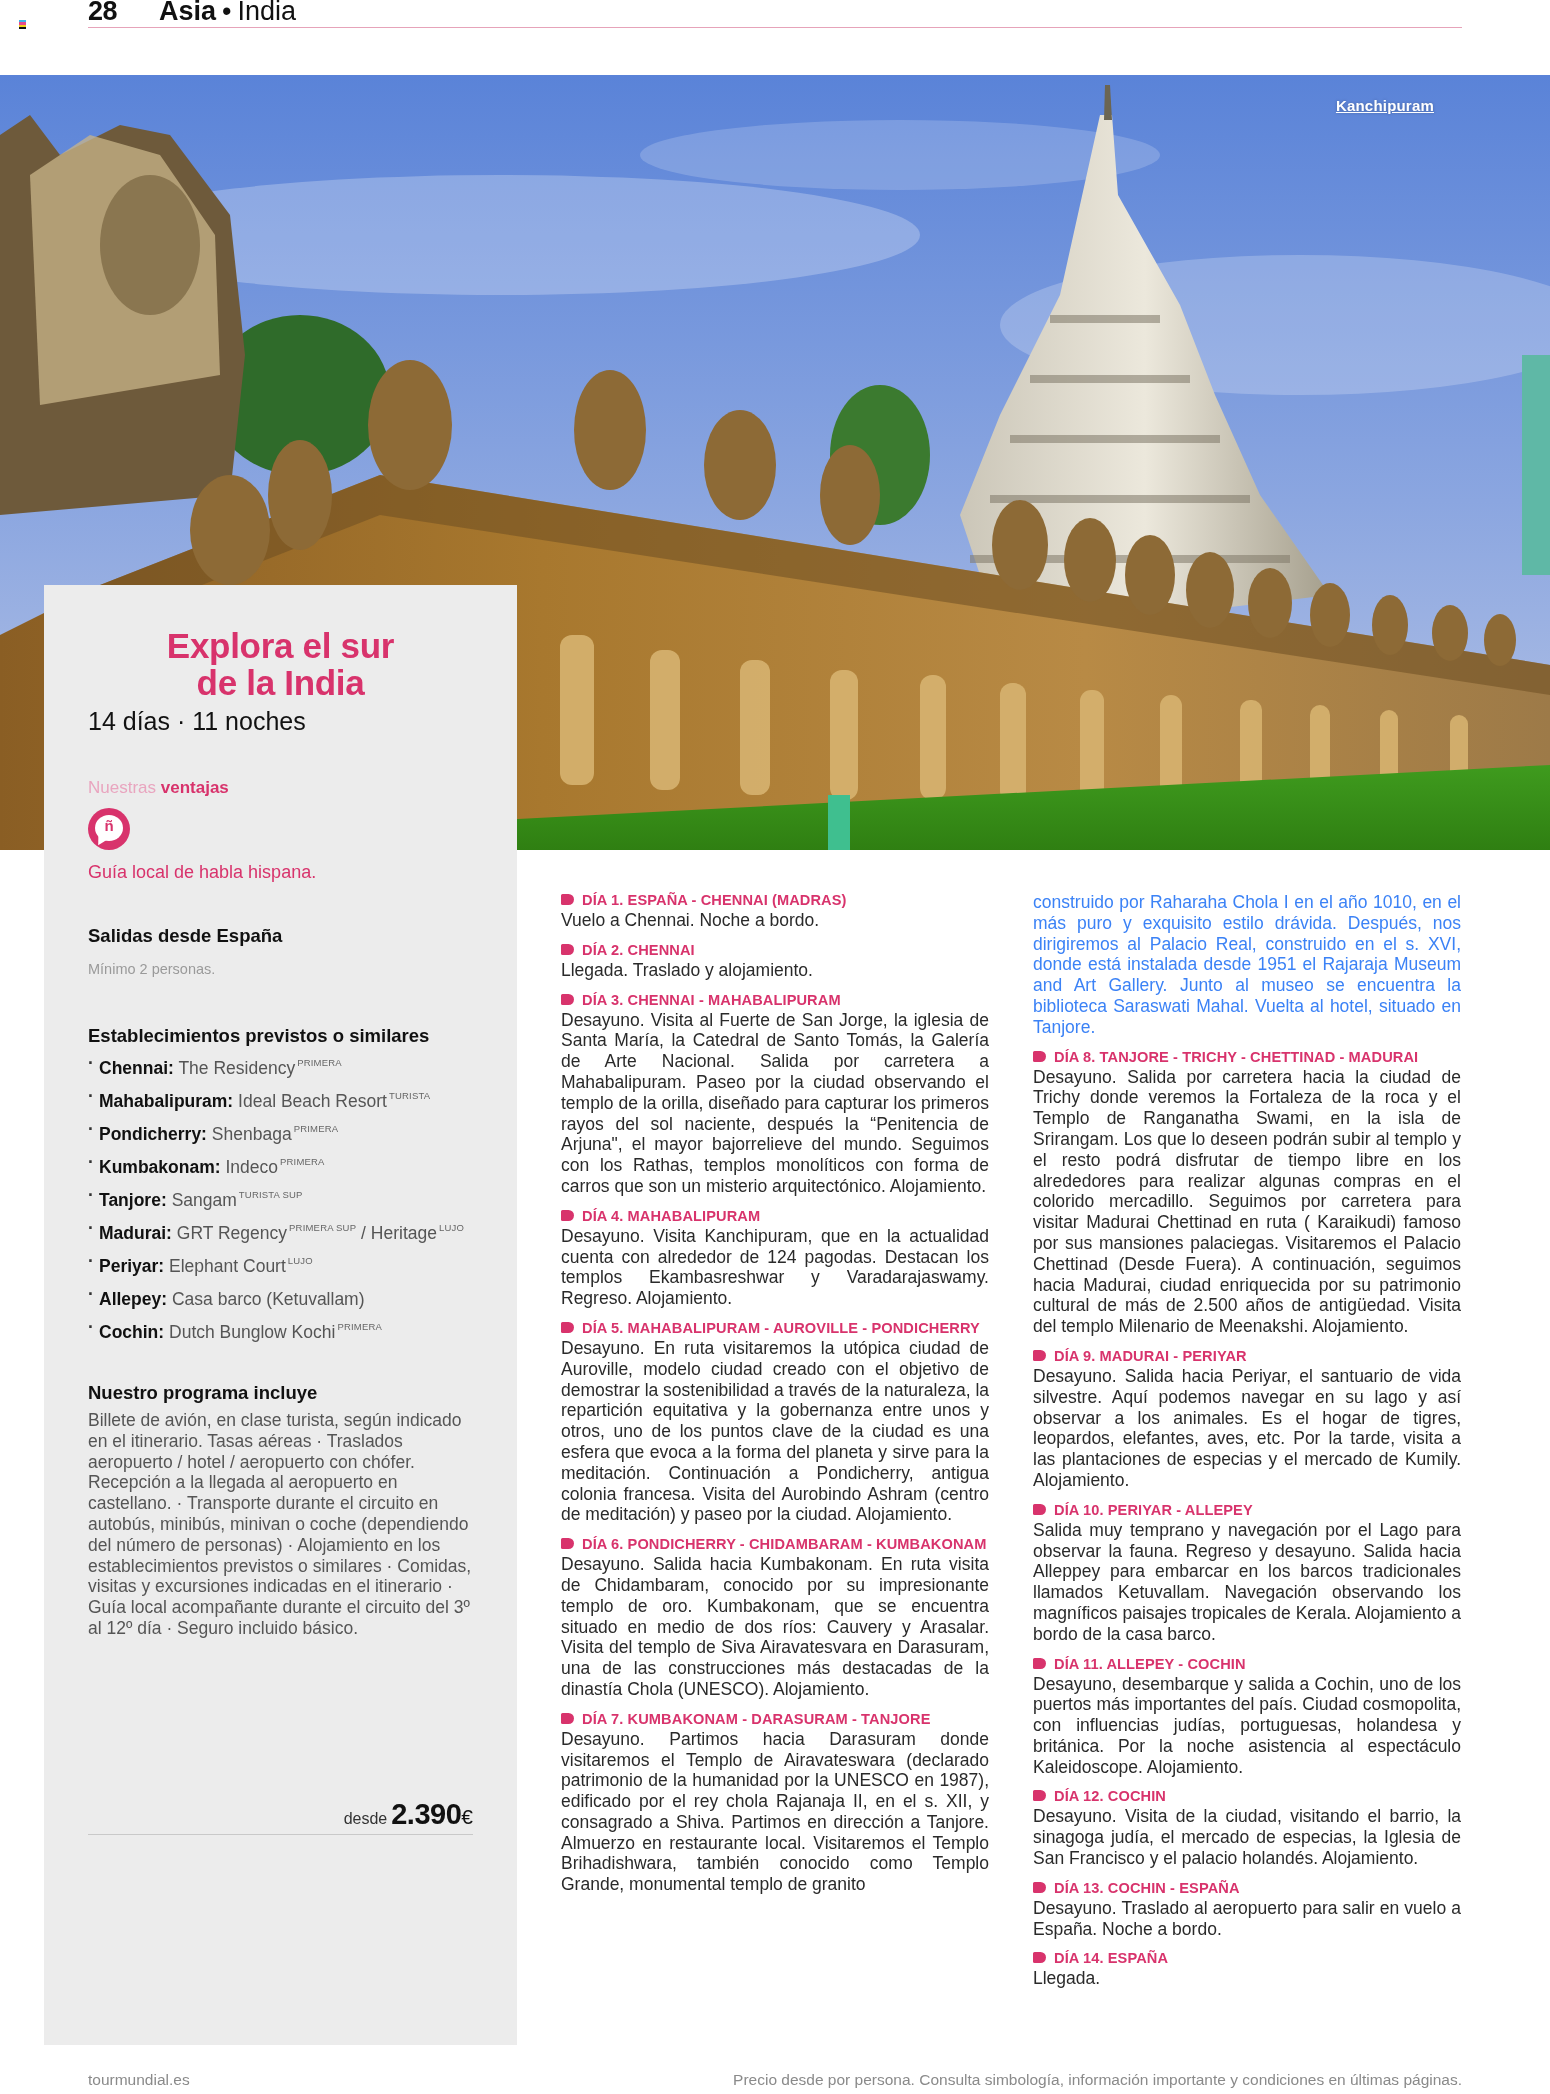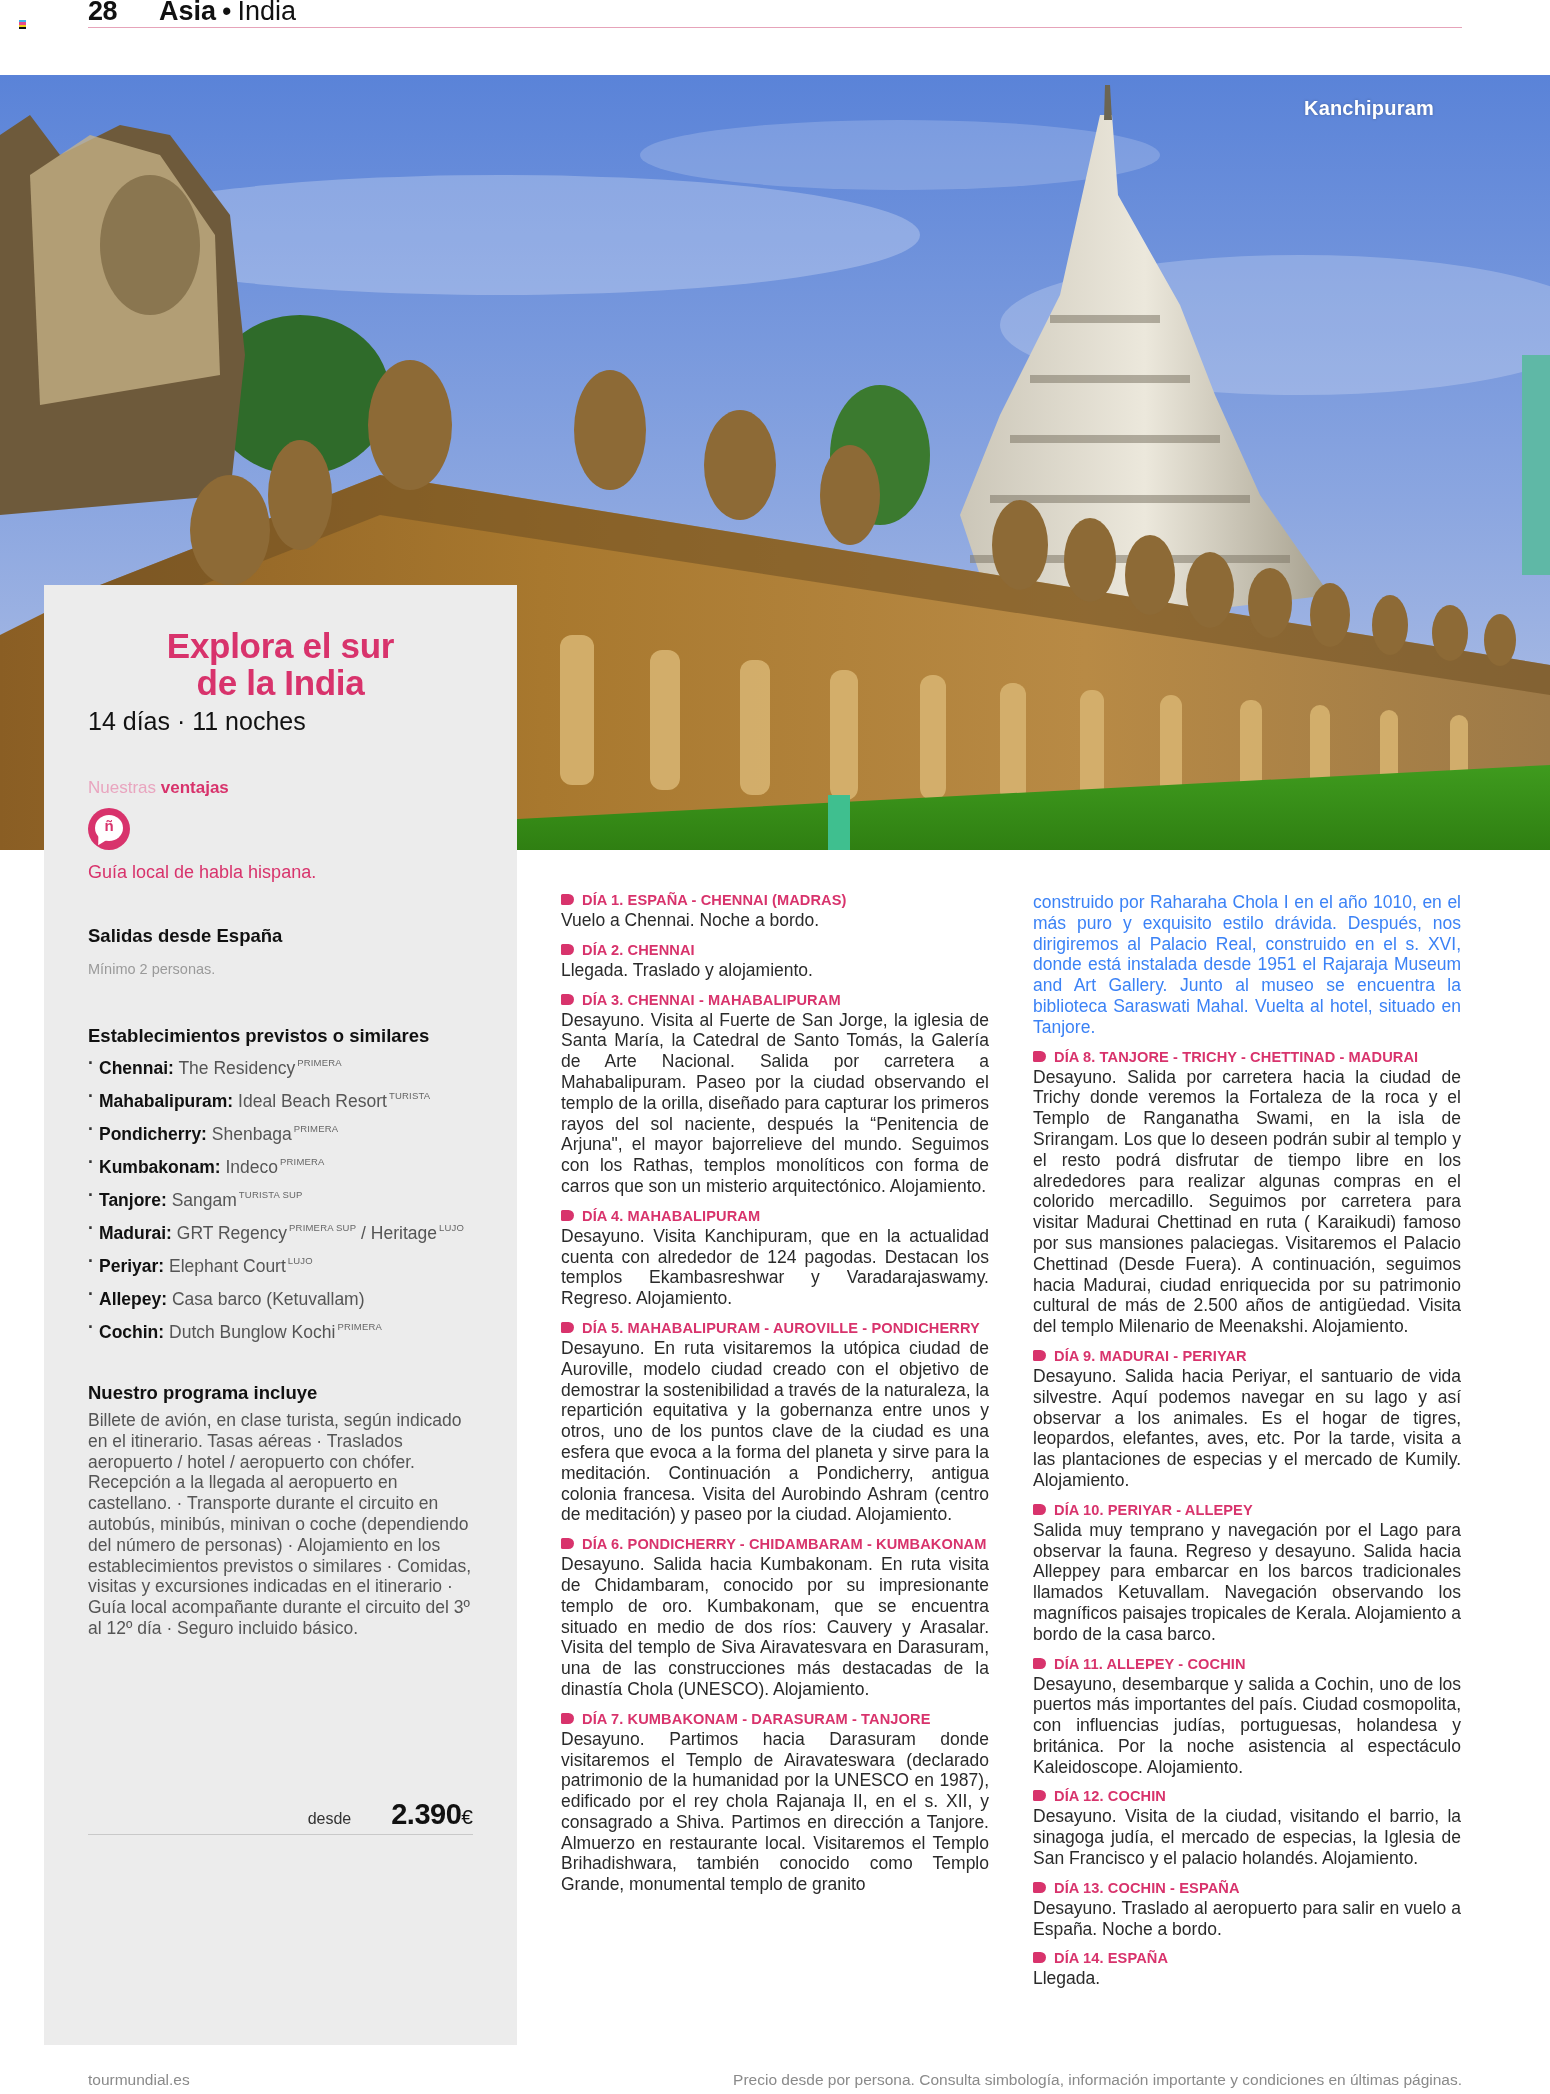--- a/index.html
+++ b/index.html
@@ -13,21 +13,21 @@
   
   .page-header { position: absolute; left: 88px; top: 0; width: 1374px; height: 28px; border-bottom: 1.5px solid #e6a3b9; }
   .page-number { position: absolute; left: 0; top: -4px; font-size: 27px; font-weight: bold; color: #111; letter-spacing: -0.5px; }
   .section-title { position: absolute; left: 71px; top: -4px; font-size: 27px; color: #111; }
   .section-title .continent { font-weight: bold; }
   .section-title .sep { margin: 0 6px; }
 
   
   .hero { position: absolute; left: 0; top: 75px; width: 1550px; height: 775px; overflow: hidden; }
   .hero svg { display: block; width: 100%; height: 100%; }
-  .photo-caption { position: absolute; right: 116px; top: 22px; color: #ffffff; font-size: 20px; font-weight: bold; letter-spacing: 0.2px; text-shadow: 0 0 3px rgba(0,0,0,0.25); }
+  .photo-caption { position: absolute; right: 116px; top: 22px; color: #ffffff; font-size: 15px; font-weight: bold; letter-spacing: 0.2px; text-shadow: 0 0 3px rgba(0,0,0,0.25); text-decoration: underline; }
 
   
   .info-panel { position: absolute; left: 44px; top: 585px; width: 473px; height: 1460px; background: #ececec; padding: 42px 44px 0 44px; }
   .trip-title { font-size: 35px; line-height: 37px; font-weight: bold; color: #d8336c; letter-spacing: -0.3px; text-align: center; }
   .trip-duration { font-size: 25px; color: #111; margin-top: 6px; }
   .advantages-label { margin-top: 42px; font-size: 17px; }
   .advantages-label .light { color: #e9a5bf; }
   .advantages-label .strong { color: #d8336c; font-weight: bold; }
   .advantage-icon { margin-top: 10px; width: 42px; height: 42px; border-radius: 50%; background: #d8336c; position: relative; }
   .advantage-icon .bubble { position: absolute; left: 7px; top: 7px; width: 28px; height: 26px; border-radius: 50%; background: #fff; }
@@ -45,21 +45,21 @@
   .hotel-item { font-size: 17.5px; line-height: 20px; color: #555; position: relative; padding-left: 11px; margin-bottom: 8px; }
   .hotel-item::before { content: "·"; position: absolute; left: 0; top: 0; color: #333; font-weight: bold; }
   .hotel-city { color: #111; font-weight: bold; }
   .hotel-cat { font-size: 9.5px; vertical-align: 8px; color: #666; letter-spacing: 0.2px; margin-left: 2px; }
 
   .includes { margin-top: 40px; }
   .includes-text { margin-top: 6px; font-size: 17.5px; line-height: 20.8px; color: #555; }
 
   .price-row { position: absolute; left: 44px; width: 385px; top: 1213px; height: 37px; border-bottom: 1px solid #c9c9c9; text-align: right; }
   .price-from { font-size: 16px; color: #333; margin-right: 4px; }
-  .price-amount { font-size: 29px; font-weight: bold; color: #111; letter-spacing: -0.5px; margin-left: 36px; }
+  .price-amount { font-size: 29px; font-weight: bold; color: #111; letter-spacing: -0.5px; }
   .price-currency { font-size: 21px; color: #111; }
 
   
   .itinerary-col { position: absolute; top: 891px; width: 428px; }
   .col-mid { left: 561px; }
   .col-right { left: 1033px; top: 892px; }
   .day-block { margin-bottom: 10px; }
   .day-title { font-size: 14.6px; font-weight: bold; color: #d8336c; line-height: 19px; letter-spacing: 0.1px; }
   .day-title .marker { display: inline-block; width: 13px; height: 11px; background: #d8336c; border-radius: 2px 7px 7px 2px; margin-right: 8px; vertical-align: 0px; }
   .day-title.spread { text-align: justify; text-align-last: left; }

